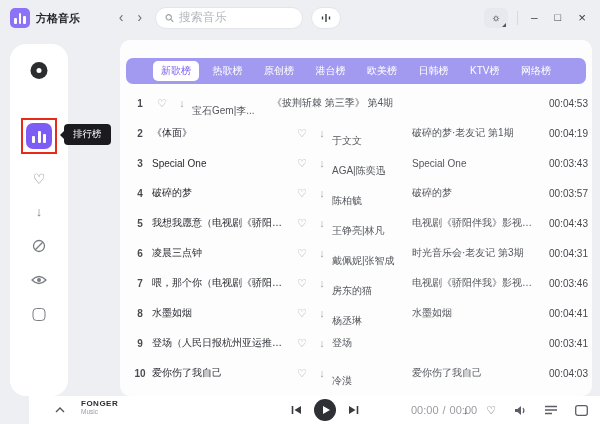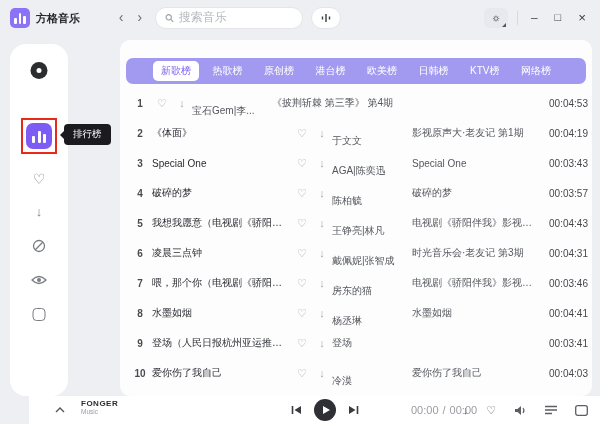--- a/index.html
+++ b/index.html
@@ -166,21 +166,21 @@
       <span class="c-artist">宝石Gem|李...</span>
       <span class="c-album">《披荆斩棘 第三季》 第4期</span>
       <span class="c-time">00:04:53</span>
     </div>
     <div class="row">
       <span class="c-idx">2</span>
       <span class="c-title">《体面》</span>
       <span class="c-ico">♡</span>
       <span class="c-ico">↓</span>
       <span class="c-artist">于文文</span>
-      <span class="c-album">影视原声大·老友记 第1期</span>
+      <span class="c-album">破碎的梦·老友记 第1期</span>
       <span class="c-time">00:04:19</span>
     </div>
     <div class="row">
       <span class="c-idx">3</span>
       <span class="c-title">Special One</span>
       <span class="c-ico">♡</span>
       <span class="c-ico">↓</span>
       <span class="c-artist">AGA|陈奕迅</span>
       <span class="c-album">Special One</span>
       <span class="c-time">00:03:43</span>

